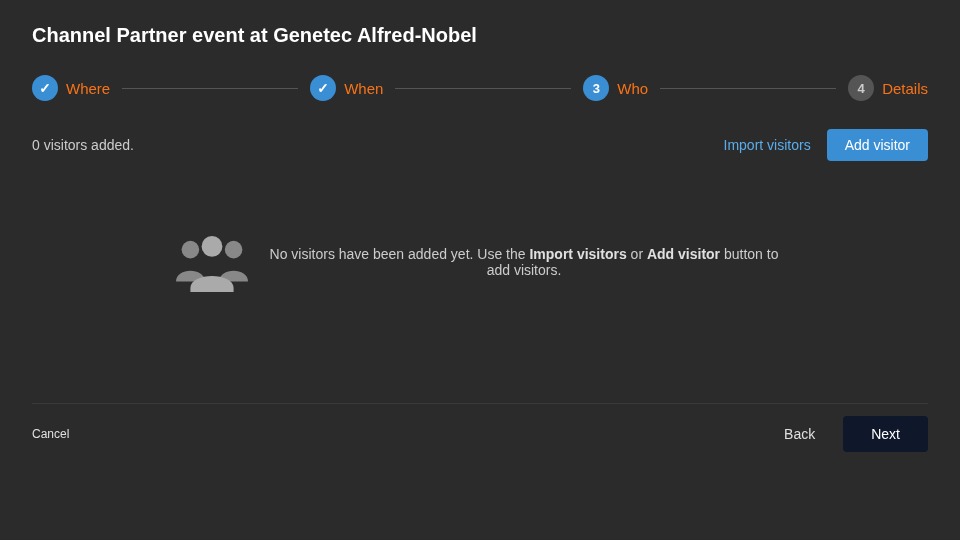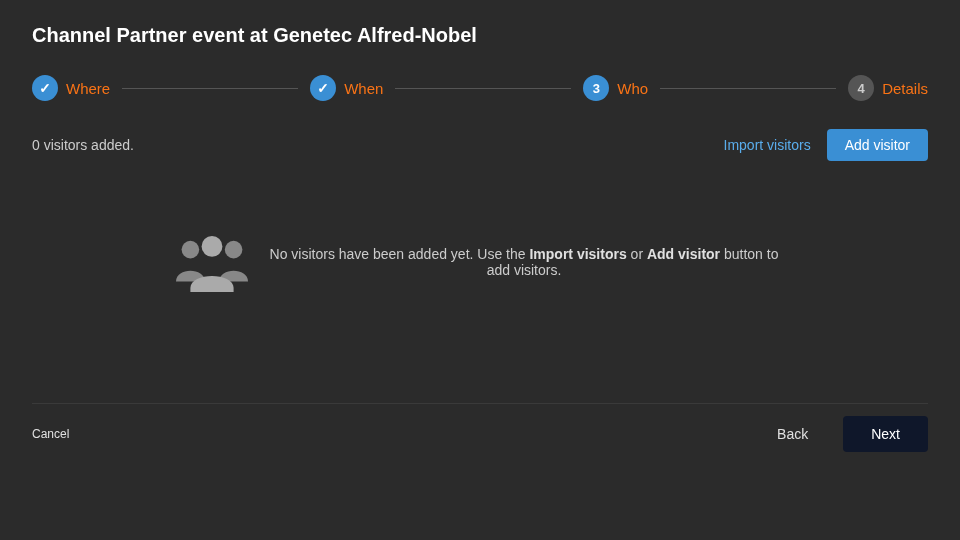--- a/index.html
+++ b/index.html
@@ -138,21 +138,21 @@
       background: none;
       border: none;
       color: #e0e0e0;
       font-size: 12px;
       cursor: pointer;
       padding: 8px 0;
     }
     .footer-right {
       display: flex;
       align-items: center;
-      gap: 23px;
+      gap: 16px;
     }
     .back-btn {
       background: none;
       border: none;
       color: #e0e0e0;
       font-size: 14px;
       cursor: pointer;
       padding: 8px 12px;
     }
     .next-btn {

